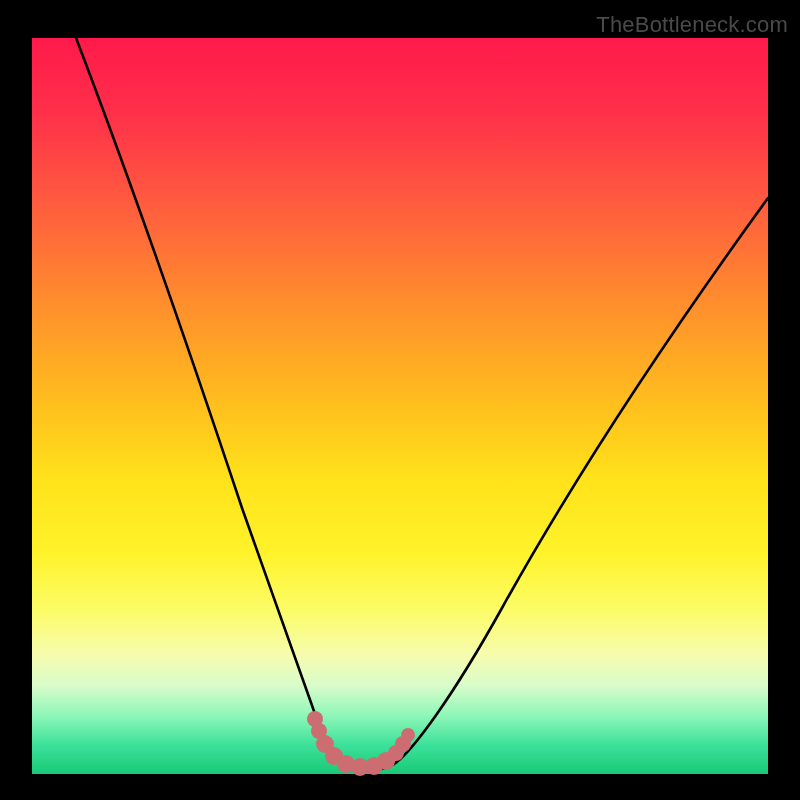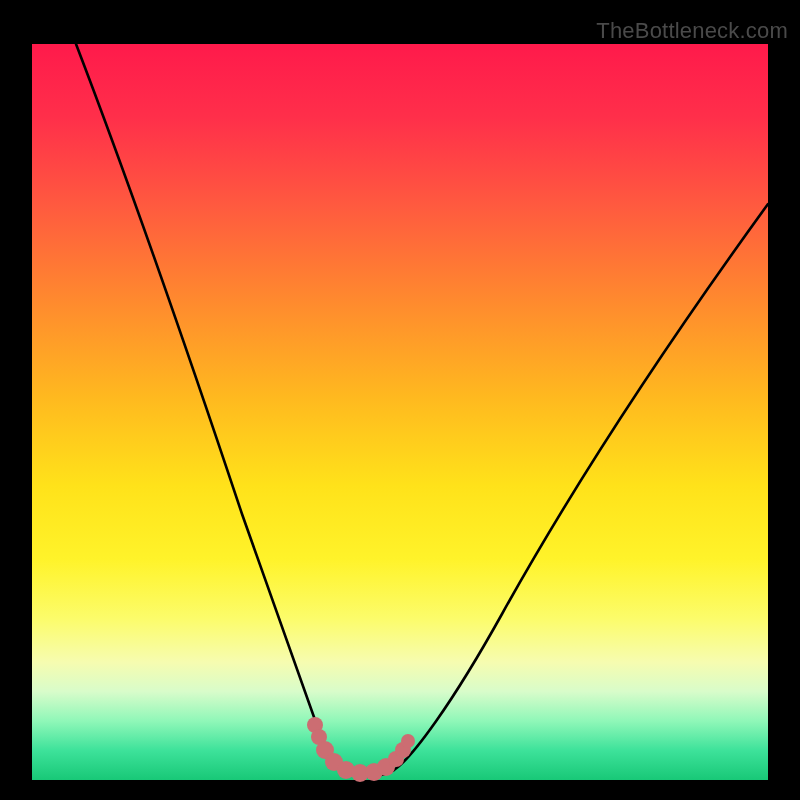--- a/index.html
+++ b/index.html
@@ -7,21 +7,21 @@
     padding: 0;
     width: 800px;
     height: 800px;
     background: #000;
     overflow: hidden;
     font-family: Arial, Helvetica, sans-serif;
   }
   .frame {
     position: absolute;
     left: 0;
-    top: 12px;
+    top: 6px;
     width: 800px;
     height: 708px;
     background: #000;
   }
   .plot {
     position: absolute;
     left: 32px;
     top: 32px;
     width: 736px;
     height: 736px;

